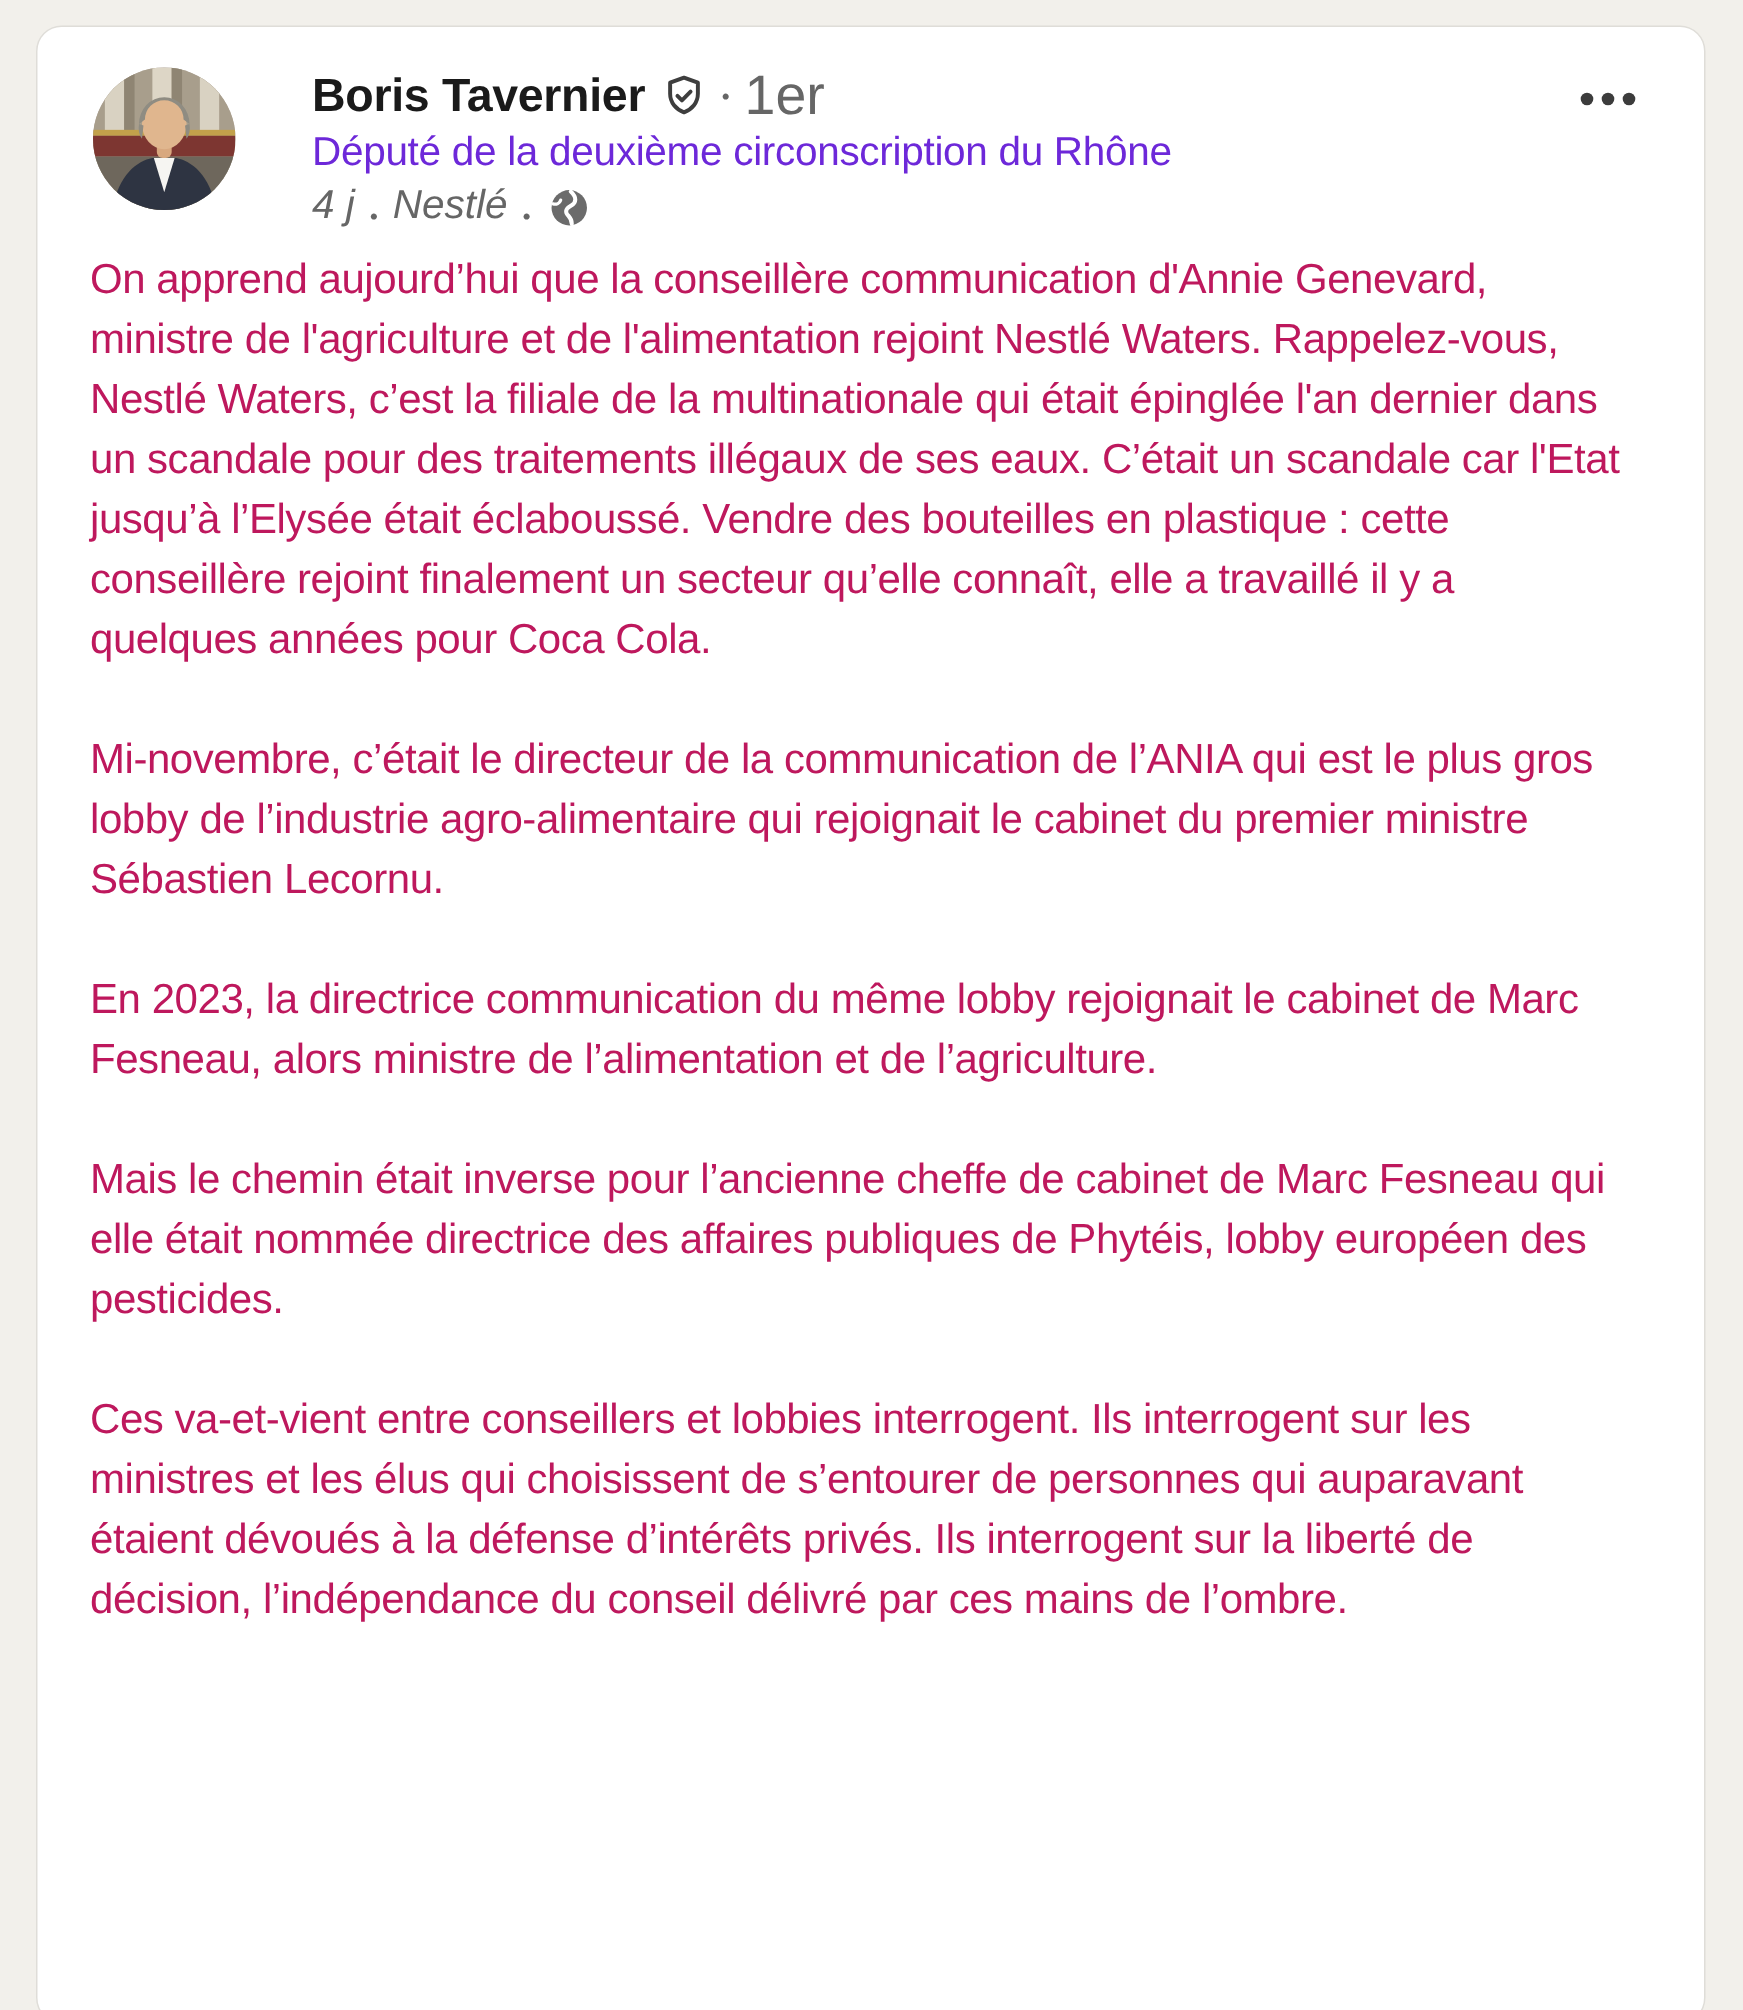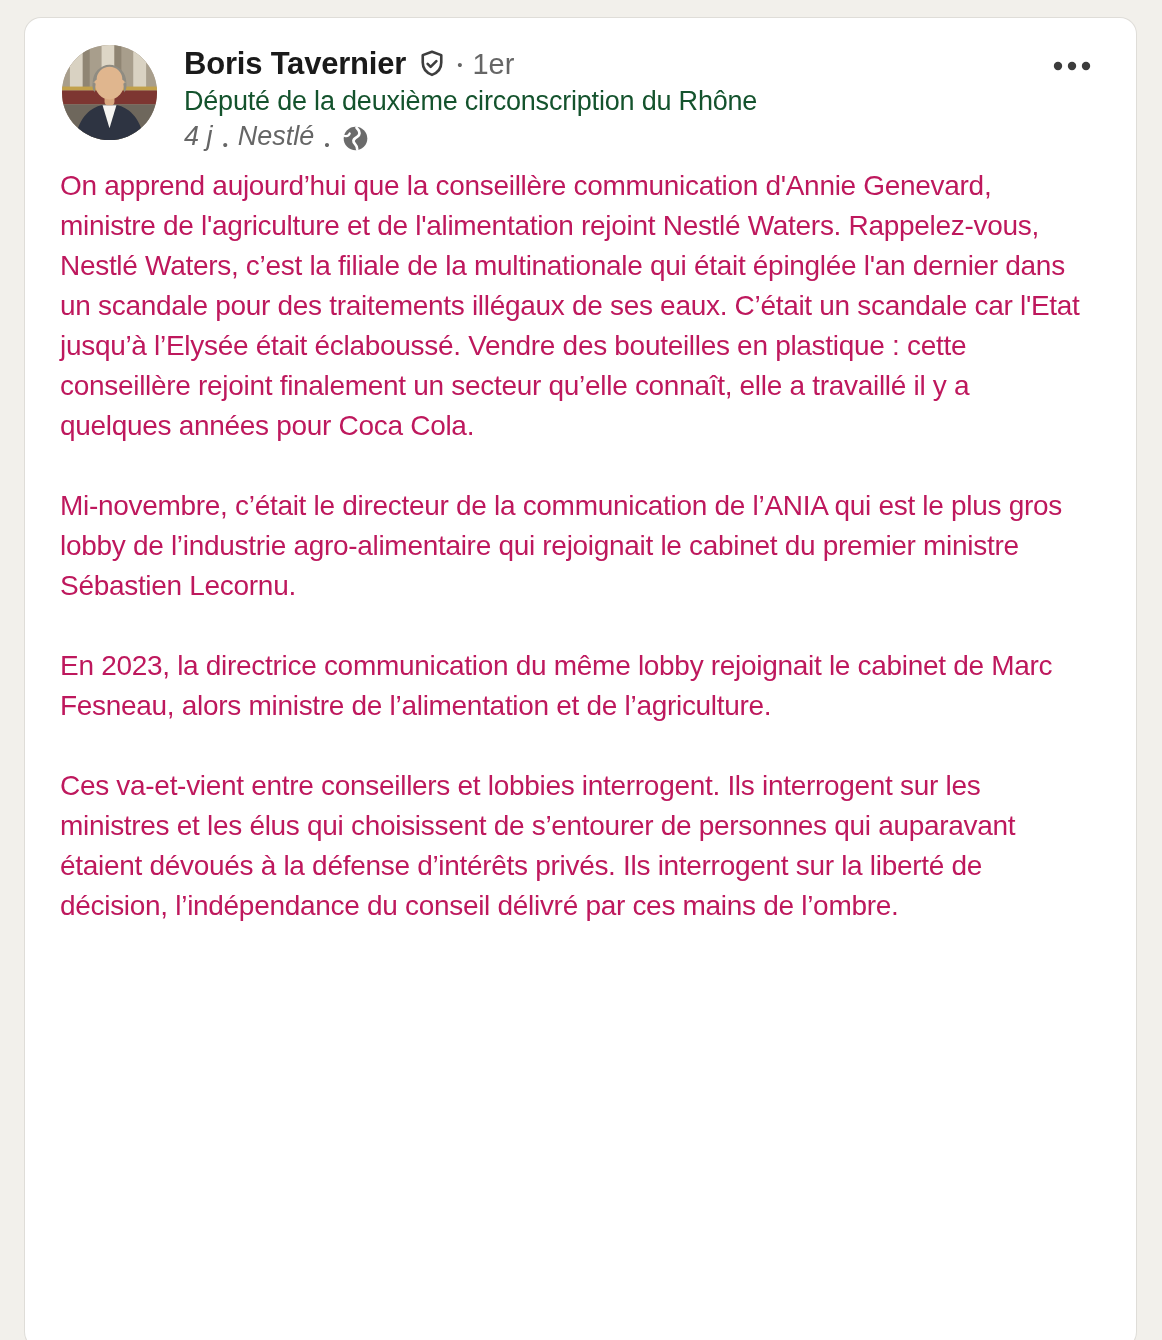--- a/index.html
+++ b/index.html
@@ -14,38 +14,39 @@
     position:absolute;left:25px;top:18px;
     width:1111px;height:1330px;
     background:#ffffff;
     border-radius:16px;
     box-shadow:0 0 0 1px rgba(0,0,0,0.08);
   }
   .post-header{
     display:flex;align-items:flex-start;
     padding:27px 38px 0 37px;
     position:relative;
+    gap:24px;
   }
   .avatar{
     width:95px;height:95px;border-radius:50%;
     overflow:hidden;flex:none;cursor:pointer;
     background:#b9aea2;
   }
   .avatar svg{display:block;width:100%;height:100%;}
   .header-text{margin-left:27px;padding-top:1px;min-width:0;}
   .name-row{display:flex;align-items:center;}
   .author-name{
     font-size:31px;font-weight:700;color:#1a1a1a;
     letter-spacing:-0.2px;cursor:pointer;line-height:36px;
   }
   .badge{margin-left:11px;display:inline-flex;align-items:center;}
   .sep-dot{color:#666;font-size:15px;line-height:1;margin:0 10px;flex:none;}
-  .degree{font-size:29px;color:#666;line-height:32px;}
+  .degree{font-size:37px;color:#666;line-height:32px;}
   .headline{
-    font-size:27px;color:#14532d;margin-top:3px;
+    font-size:27px;color:#6d28d9;margin-top:3px;
     letter-spacing:-0.2px;line-height:32px;white-space:nowrap;
   }
   .meta-row{
     display:flex;align-items:flex-end;
     font-size:27px;color:#666;margin-top:3px;line-height:32px;font-style:italic;
   }
   .globe{display:inline-flex;align-items:center;margin-left:2px;}
   .menu-btn{
     position:absolute;right:34px;top:34px;
     background:none;border:none;padding:8px;cursor:pointer;
@@ -126,17 +127,18 @@
           <circle cx="20" cy="6" r="4.2" fill="#3c3c3c"></circle>
           <circle cx="34" cy="6" r="4.2" fill="#3c3c3c"></circle>
         </svg>
       </button>
     </header>
 
     <div class="post-text">
       <p>On apprend aujourd’hui que la conseillère communication d'Annie Genevard, ministre de l'agriculture et de l'alimentation rejoint Nestlé Waters. Rappelez-vous, Nestlé Waters, c’est la filiale de la multinationale qui était épinglée l'an dernier dans un scandale pour des traitements illégaux de ses eaux. C’était un scandale car l'Etat jusqu’à l’Elysée était éclaboussé. Vendre des bouteilles en plastique : cette conseillère rejoint finalement un secteur qu’elle connaît, elle a travaillé il y a quelques années pour Coca Cola.</p>
       <p>Mi-novembre, c’était le directeur de la communication de l’ANIA qui est le plus gros lobby de l’industrie agro-alimentaire qui rejoignait le cabinet du premier ministre Sébastien Lecornu.</p>
       <p>En 2023, la directrice communication du même lobby rejoignait le cabinet de Marc Fesneau, alors ministre de l’alimentation et de l’agriculture.</p>
+      <p>Mais le chemin était inverse pour l’ancienne cheffe de cabinet de Marc Fesneau qui elle était nommée directrice des affaires publiques de Phytéis, lobby européen des pesticides.</p>
       <p>Ces va-et-vient entre conseillers et lobbies interrogent. Ils interrogent sur les ministres et les élus qui choisissent de s’entourer de personnes qui auparavant étaient dévoués à la défense d’intérêts privés. Ils interrogent sur la liberté de décision, l’indépendance du conseil délivré par ces mains de l’ombre.</p>
     </div>
 
   </article>
 </div>
 
 </body></html>

